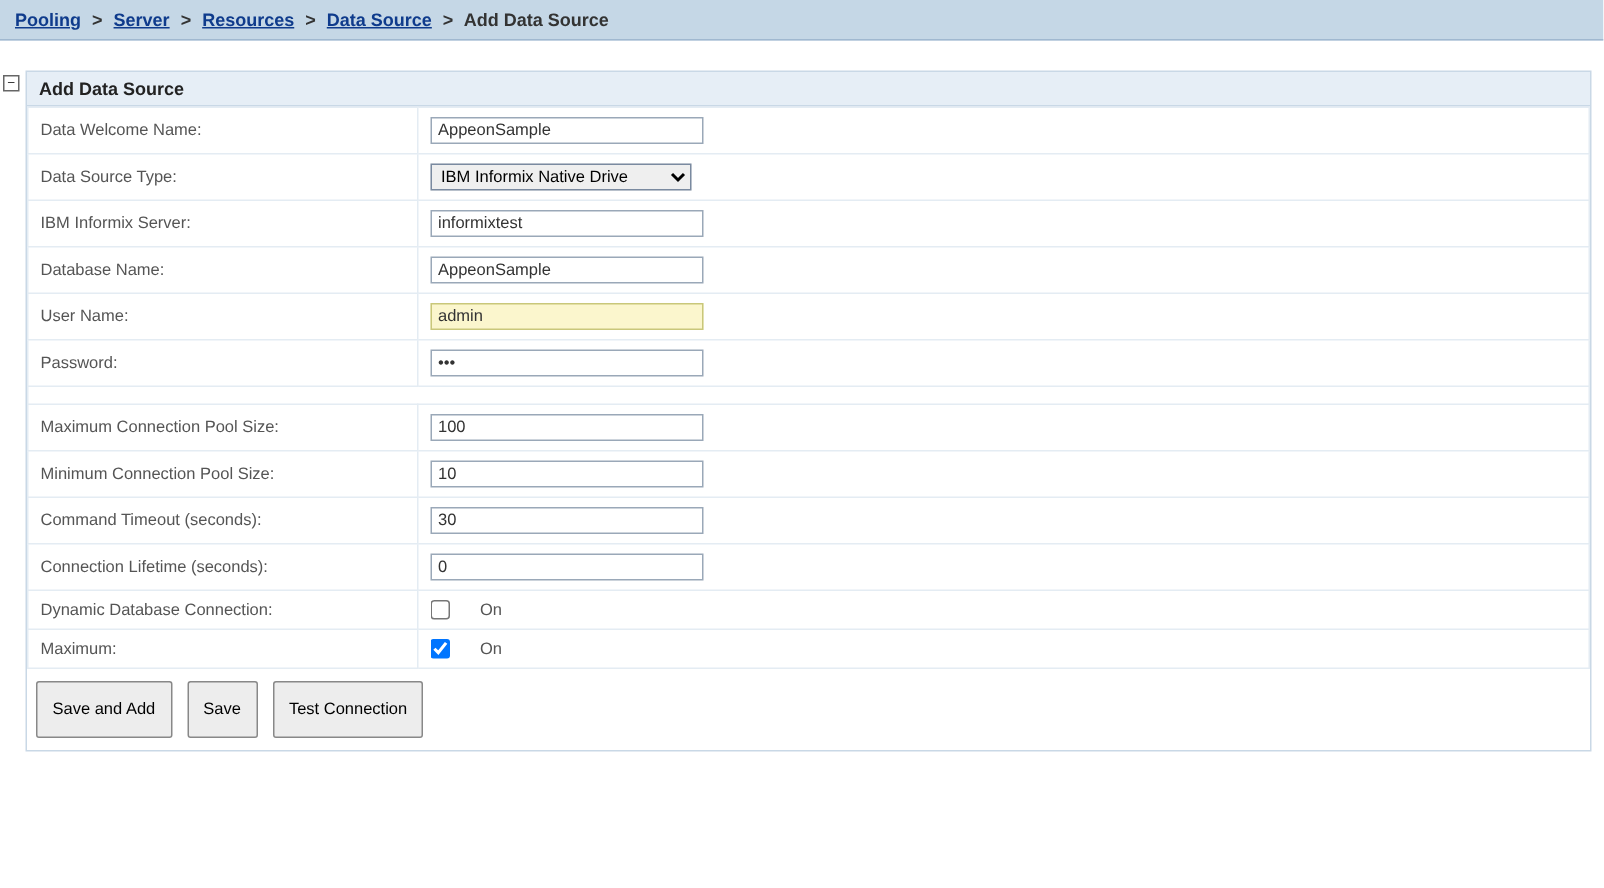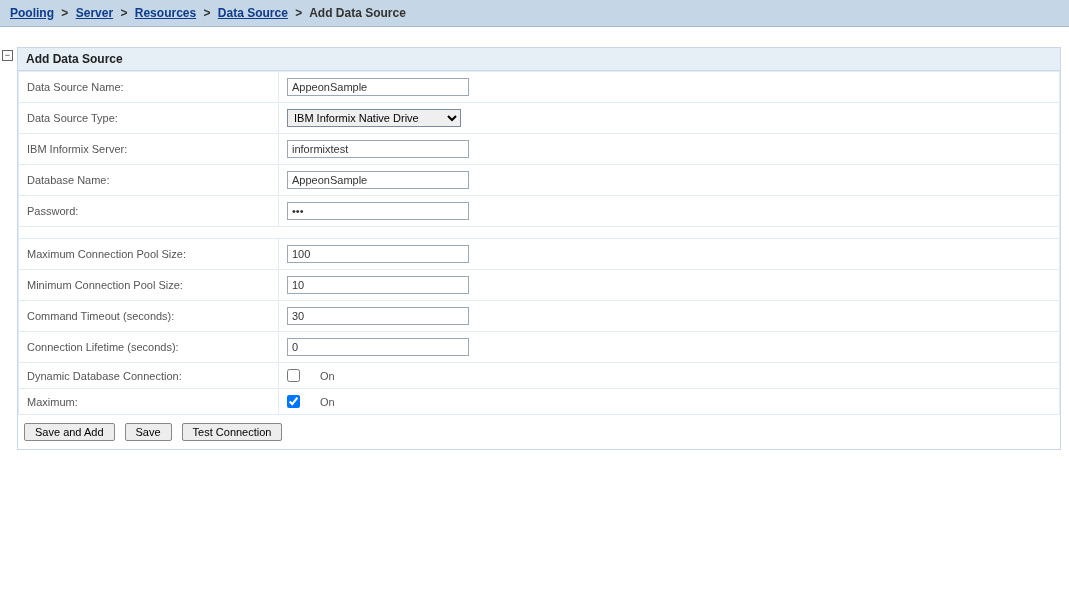--- a/index.html
+++ b/index.html
@@ -116,21 +116,21 @@
       margin: 0 2px 0 0;
     }
     .button-row {
       padding: 8px 6px;
       display: flex;
       gap: 10px;
     }
     .button-row button {
       font-family: Verdana, Arial, sans-serif;
       font-size: 11px;
-      padding: 2px 10px;
+      padding: 12px 10px;
       border: 1px solid #888;
       background: #ededed;
       cursor: pointer;
       border-radius: 2px;
     }
   </style>
 </head>
 <body>
 
 <div class="breadcrumb-bar">
@@ -147,38 +147,42 @@
 
 <div class="content">
   <div class="collapse-toggle">−</div>
 
   <div class="panel">
     <div class="panel-title">Add Data Source</div>
 
     <table class="form-table">
       <tbody>
           <tr>
-        <td class="label">Data Source Name:</td>
+        <td class="label">Data Welcome Name:</td>
         <td><input type="text" value="AppeonSample" style=""></td>
       </tr>
       <tr>
         <td class="label">Data Source Type:</td>
         <td>
           <select>
             <option>IBM Informix Native Drive</option>
           </select>
         </td>
       </tr>
       <tr>
         <td class="label">IBM Informix Server:</td>
         <td><input type="text" value="informixtest" style=""></td>
       </tr>
       <tr>
         <td class="label">Database Name:</td>
         <td><input type="text" value="AppeonSample" style=""></td>
+      </tr>
+      <tr>
+        <td class="label">User Name:</td>
+        <td><input type="text" class="highlight" value="admin" style=""></td>
       </tr>
       <tr>
         <td class="label">Password:</td>
         <td><input type="password" value="•••" style=""></td>
       </tr>
 
       <tr class="spacer">
             <td colspan="2"></td>
           </tr>
 

